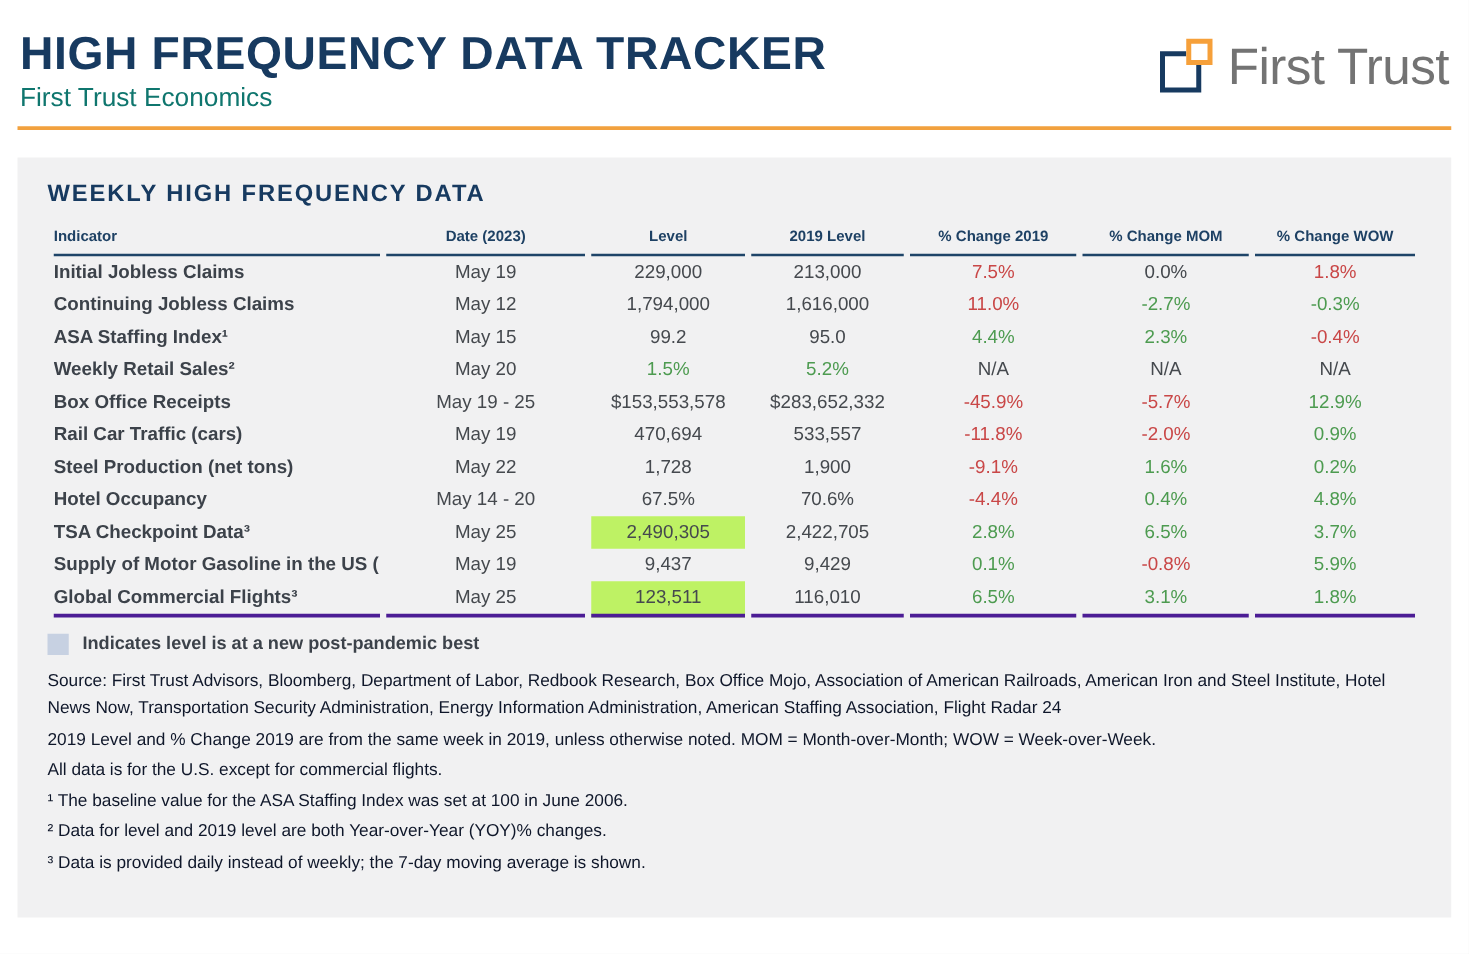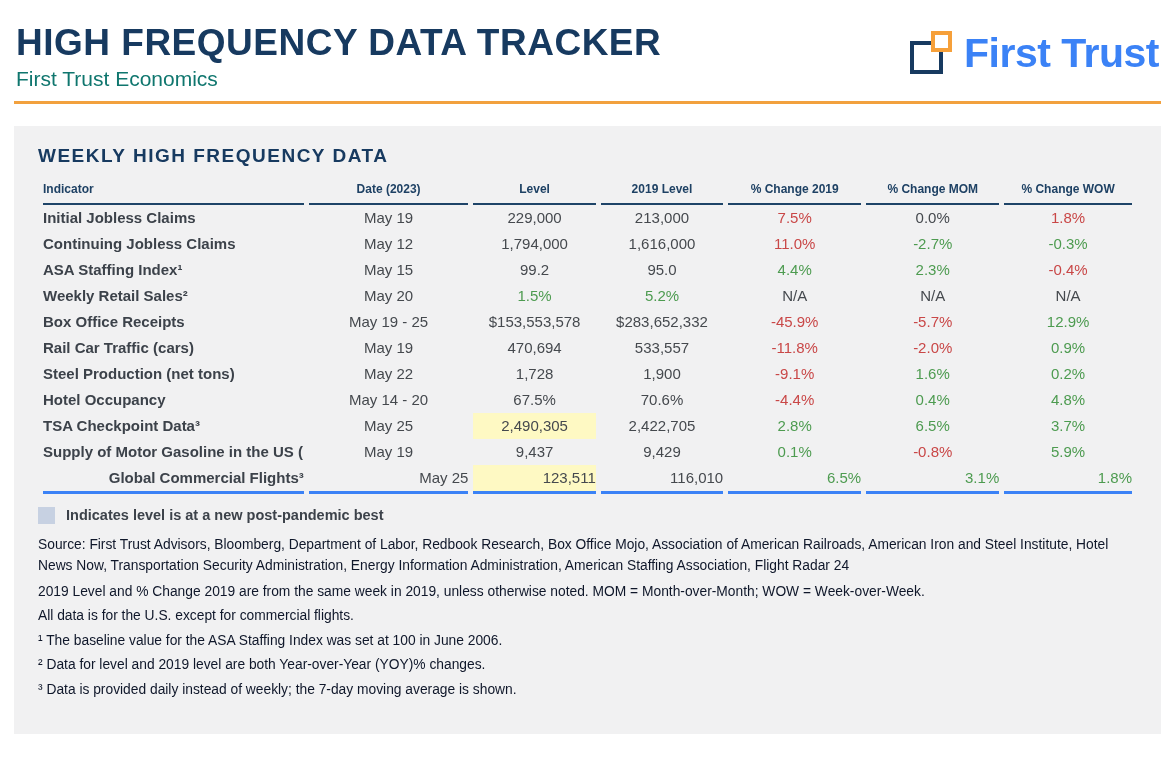--- a/index.html
+++ b/index.html
@@ -14,38 +14,38 @@
   .page { padding:2px 14px; }
 
   
   .masthead { display:flex; justify-content:space-between; align-items:flex-start; padding:20px 2px 0 2px; }
   .title { font-size:37px; font-weight:bold; letter-spacing:.5px; color:#173a60; line-height:1.05; margin:2px 0 4px 0; }
   .subtitle { font-size:21px; color:#0f766e; }
   .logo { display:flex; align-items:center; gap:8px; margin-top:8px; }
   .logo-mark { position:relative; width:46px; height:46px; }
   .logo-sq-navy { position:absolute; left:0; bottom:3px; width:33px; height:33px; border:4px solid #173a60; background:transparent; }
   .logo-sq-orange { position:absolute; right:4px; top:0; width:21px; height:21px; border:4px solid #f6a03a; background:#ffffff; }
-  .logo-text { font-size:41px; color:#3b82f6; letter-spacing:-0.5px; font-weight:700; }
+  .logo-text { font-size:41px; color:#737373; letter-spacing:-0.5px; font-weight:400; }
   .rule-orange { height:3px; background:#f2a13e; margin-top:10px; }
 
   
   .card { margin-top:22px; background:#f1f1f2; padding:17px 24px 14px 24px; min-height:608px; }
   .section-title { font-size:19px; font-weight:bold; letter-spacing:1.5px; color:#173a60; margin:2px 0 10px 0; }
 
   
   table { width:100%; border-collapse:separate; border-spacing:5px 0; table-layout:fixed; }
   th { font-size:12px; font-weight:bold; color:#1e4164; text-align:center; padding:5px 0 7px 0; border-bottom:2.5px solid #1e4468; }
   th.left { text-align:left; }
   td { font-size:15px; text-align:center; padding:4.5px 0; color:#45494e; overflow:hidden; white-space:nowrap; }
   td.ind { text-align:left; font-weight:bold; color:#3c424a; }
-  tbody tr:last-child td { border-bottom:3px solid #3b82f6;text-align:right; }
+  tbody tr:last-child td { border-bottom:3px solid #4c1d95; }
   .red { color:#c94747; }
   .green { color:#4d9b50; }
   .dark { color:#45494e; }
-  .hl { background:#fef9c3; }
+  .hl { background:#bef264; }
 
   
   .legend { display:flex; align-items:center; gap:11px; margin:13px 0 10px 0; }
   .legend-swatch { width:17px; height:17px; background:#c7d1e2; flex:0 0 auto; }
   .legend-label { font-size:14.5px; font-weight:bold; color:#3c424a; }
   .notes p { margin:0 0 3px 0; font-size:13.8px; line-height:21.5px; color:#0f172a; }
   .notes p.src { margin-bottom:4px; }
 </style>
 </head>
 <body>

